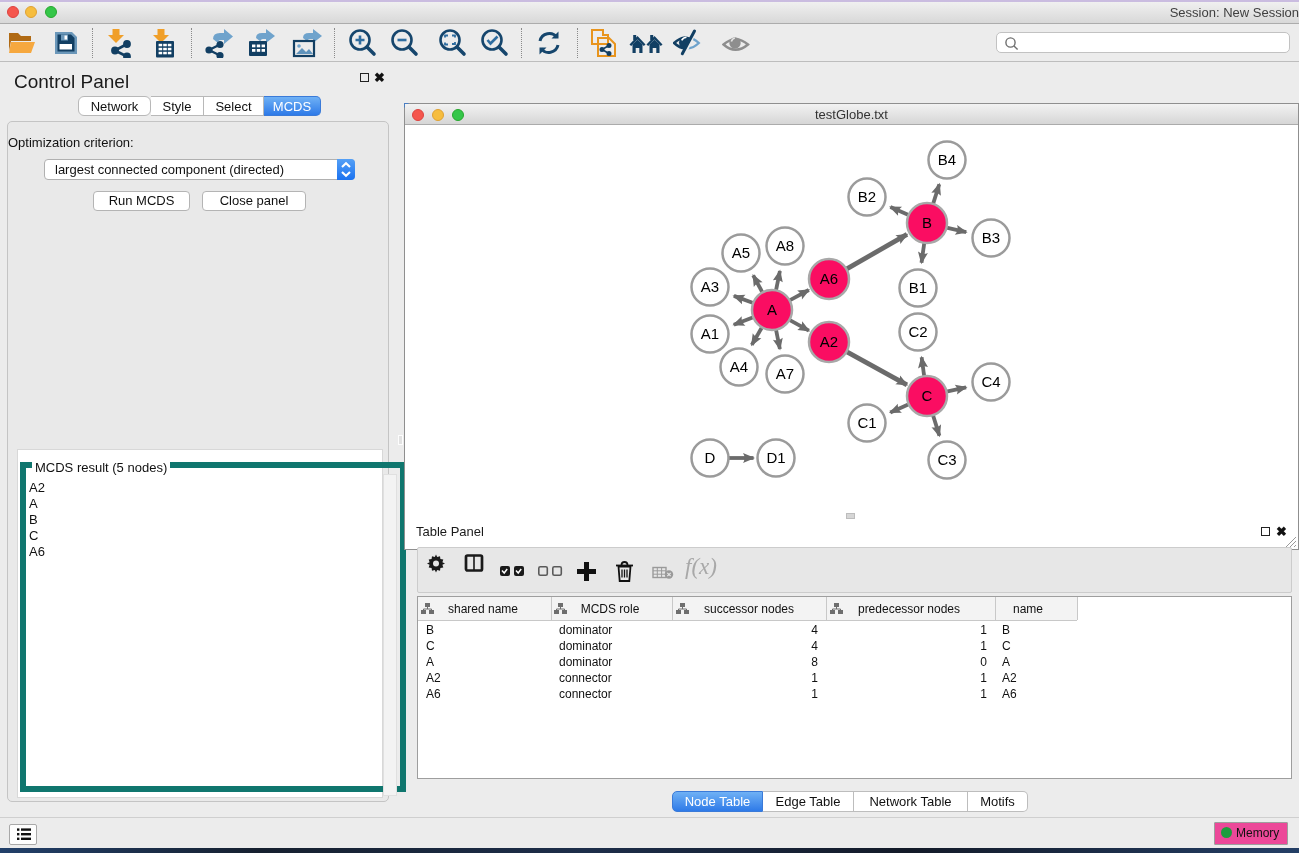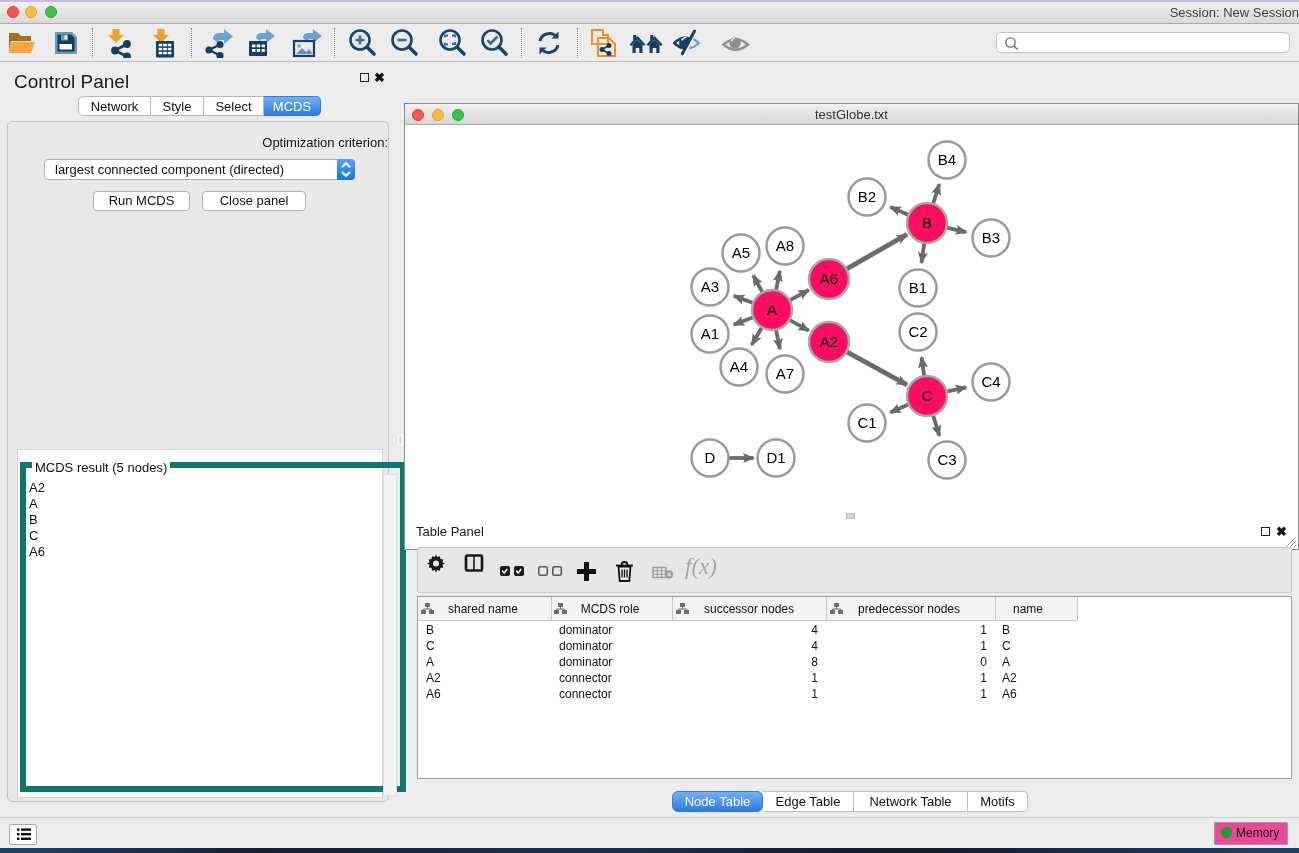--- a/index.html
+++ b/index.html
@@ -26,21 +26,21 @@
 
 
 #cp-title { left:14px; top:71px; font-size:19px; color:#1a1a1a; }
 #cp-tabs { left:78px; top:96px; height:20px; }
 .tab { display:inline-block; float:left; height:20px; line-height:19px; font-size:13px; text-align:center;
   background:#fff; border:1px solid #b8b8b8; border-left:none; color:#111; }
 .tab.first { border-left:1px solid #b8b8b8; border-radius:5px 0 0 5px; }
 .tab.last { border-radius:0 5px 5px 0; }
 .tab.sel { background:linear-gradient(#6fb1f5,#2e7ae8); color:#fff; border-color:#3a7ad8; }
 #cp-pane { left:7px; top:121px; width:382px; height:681px; background:#e9e9e9; border:1px solid #c4c4c4; border-radius:5px; }
-#optlabel { left:0; top:13px; width:380px; text-align:right; font-size:13px; color:#111; }
+#optlabel { left:0; top:13px; width:380px; text-align:left; font-size:13px; color:#111; }
 #optsel { left:36px; top:37px; width:311px; height:21px; background:#fff; border:1px solid #b0b0b0; border-radius:4px;
   font-size:13px; color:#111; line-height:19px; padding-left:10px; }
 #optsel .caps { position:absolute; right:-1px; top:-1px; width:18px; height:21px; border-radius:0 4px 4px 0;
   background:linear-gradient(#55a0f6,#1a72f0); }
 .btn { position:absolute; height:20px; background:#fff; border:1px solid #b4b4b4; border-radius:4px;
   font-size:13px; color:#111; text-align:center; line-height:18px; }
 #results { left:9px; top:327px; width:366px; height:349px; background:#fff; border:1px solid #d8d8d8; }
 #fieldset { position:absolute; left:2px; top:12px; width:386px; height:330px; border:6px solid #0f766e;padding-left:47px; }
 #fs-legend { position:absolute; left:6px; top:-8px; background:#fff; padding:0 3px; font-size:13px; color:#111; }
 #fs-list { position:absolute; left:3px; top:12px; font-size:13px; color:#111; line-height:16px; }
@@ -230,21 +230,21 @@
     <circle cx="7.5" cy="7.5" r="4.6" fill="none" stroke="#6e6e6e" stroke-width="1.4"></circle>
     <path d="M11 11 l3.6 3.6" stroke="#6e6e6e" stroke-width="1.4"></path>
       </svg>
   </div>
 </div>
 
 <div class="abs" id="cp-title">Control Panel</div>
 <div class="abs" style="left:360px; top:73px; width:9px; height:9px; border:1.5px solid #222;"></div>
 <div class="abs" style="left:374px; top:70px; font-size:13px; font-weight:bold; color:#111;">✖</div>
 <div class="abs" id="cp-tabs">
-  <div class="tab first" style="width:73px;">Network</div>
+  <div class="tab first" style="width:73px;border-radius:6px;">Network</div>
   <div class="tab" style="width:53px;">Style</div>
   <div class="tab" style="width:60px;">Select</div>
   <div class="tab sel last" style="width:57px;">MCDS</div>
 </div>
 <div class="abs" id="cp-pane">
   <div class="abs" id="optlabel">Optimization criterion:</div>
   <div class="abs" id="optsel">largest connected component (directed)
     <div class="caps"><svg width="18" height="21" viewBox="0 0 18 21">
       <path d="M5 8 L9 4.2 L13 8" fill="none" stroke="#fff" stroke-width="2.1"></path>
       <path d="M5 13 L9 16.8 L13 13" fill="none" stroke="#fff" stroke-width="2.1"></path>
@@ -443,21 +443,21 @@
         <text x="584" y="85">A2</text>
       <text x="8" y="101">A6</text>
         <text x="141" y="101">connector</text>
         <text x="400" y="101" text-anchor="end">1</text>
         <text x="569" y="101" text-anchor="end">1</text>
         <text x="584" y="101">A6</text>
     </g>
   </svg>
 </div>
 <div class="abs" id="tp-tabs">
-  <div class="tab2 sel first" style="width:91px;border-radius:6px;">Node Table</div>
+  <div class="tab2 sel first" style="width:91px;">Node Table</div>
   <div class="tab2" style="width:91px;">Edge Table</div>
   <div class="tab2" style="width:114px;">Network Table</div>
   <div class="tab2 last" style="width:60px;">Motifs</div>
 </div>
 
 <div class="abs" id="statusline"></div>
 <div class="abs" id="statusbar">
   <div id="listbtn"><svg width="26" height="19" viewBox="0 0 26 19">
     <g fill="#111">
           <rect x="7" y="3.4" width="2.4" height="2.4"></rect>

